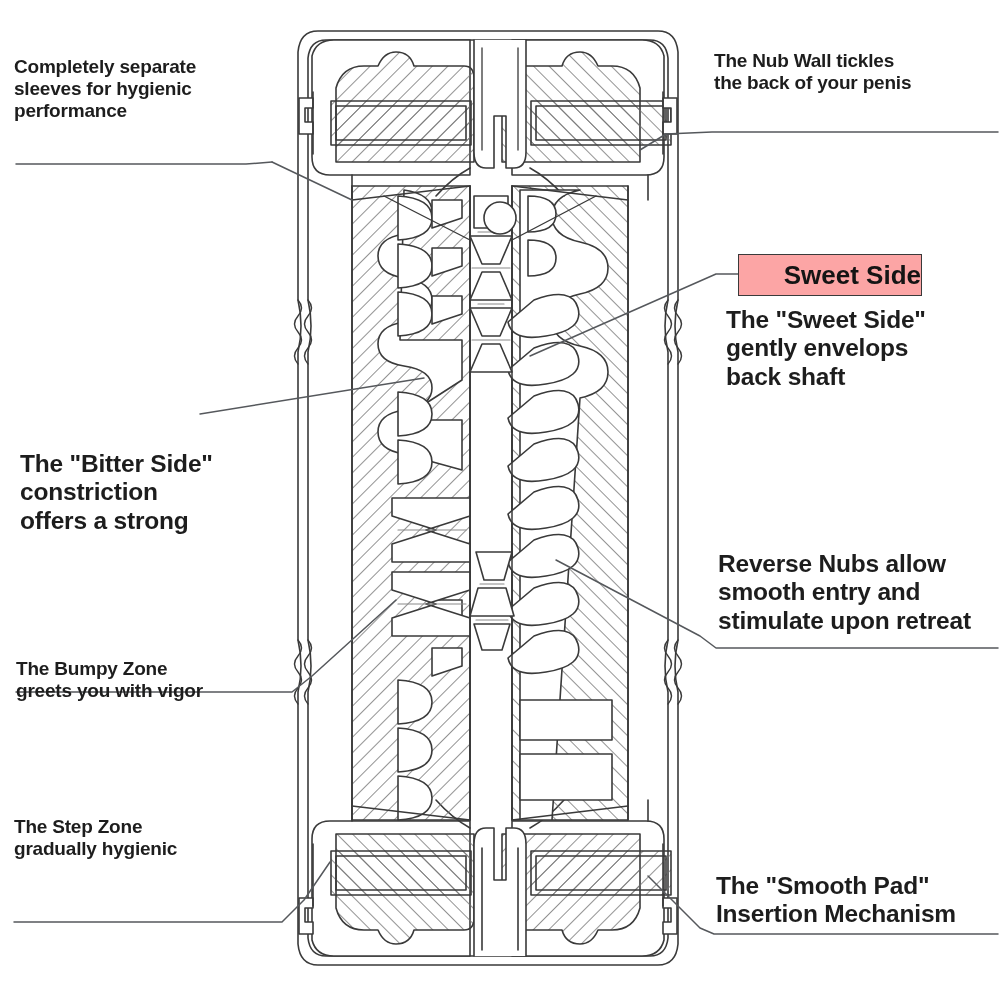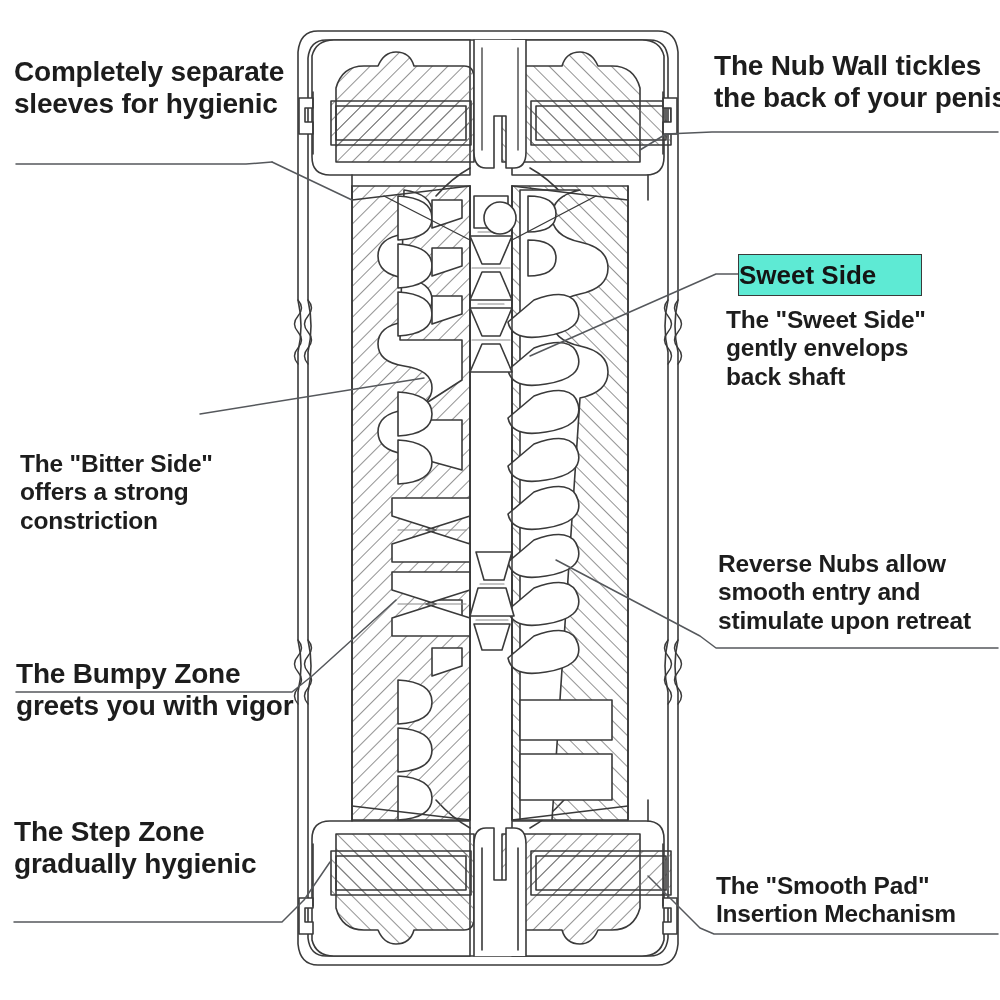--- a/index.html
+++ b/index.html
@@ -4,26 +4,26 @@
 <style>
   html,body{margin:0;padding:0;background:#fff;}
   body{width:1000px;height:1000px;overflow:hidden;
        font-family:"Liberation Sans",sans-serif;color:#1a1a1a;}
   #stage{position:relative;width:1000px;height:1000px;background:#ffffff;}
   #artboard{position:absolute;inset:0;width:1000px;height:1000px;}
 
   .callout{position:absolute;font-weight:bold;line-height:1.16;
            letter-spacing:-0.2px;color:#1d1d1d;}
   .callout .ln{display:block;white-space:pre;}
-  .f-lg{font-size:28px;}
+  .f-lg{font-size:19px;}
   .f-md{font-size:24.5px;}
 
-  .boxlabel{position:absolute;border:1.6px solid #3a3a3a;background:#5eead4;
+  .boxlabel{position:absolute;border:1.6px solid #3a3a3a;background:#fca5a5;
             font-weight:bold;font-size:26px;color:#141414;
-            display:flex;align-items:center;justify-content:flex-start;
+            display:flex;align-items:center;justify-content:flex-end;
             box-sizing:border-box;}
 
   .tl-comp{left:14px;  top:56px;  width:280px;}
   .tl-nub { left:714px; top:50px;  width:290px;}
   .tl-sweetbox{left:738px; top:254px; width:184px; height:42px;}
   .tl-sweet{left:726px; top:306px; width:270px;}
   .tl-bitterbox{left:18px; top:394px; width:182px; height:42px;}
   .tl-bitter{left:20px;  top:450px; width:260px;}
   .tl-bumpy{left:16px;  top:632px; width:280px;margin-top:26px;}
   .tl-rev  {left:718px; top:550px; width:290px;}
@@ -257,40 +257,41 @@
         <path d="M14 922 L282 922 L304 900 L330 862"></path>
 
         <path d="M998 934 L714 934 L700 928 L648 876"></path>
       </g>
     </g>
   </svg>
 
   <div class="callout f-lg tl-comp">
     <span class="ln">Completely separate</span>
     <span class="ln">sleeves for hygienic</span>
+    <span class="ln">performance</span>
   </div>
 
   <div class="callout f-lg tl-nub">
     <span class="ln">The Nub Wall tickles</span>
     <span class="ln">the back of your penis</span>
   </div>
 
   <div class="boxlabel tl-sweetbox">
     <span>Sweet Side</span>
   </div>
   <div class="callout f-md tl-sweet">
     <span class="ln">The "Sweet Side"</span>
     <span class="ln">gently envelops</span>
     <span class="ln">back shaft</span>
   </div>
 
   <div class="callout f-md tl-bitter">
     <span class="ln">The "Bitter Side"</span>
+    <span class="ln">constriction</span>
     <span class="ln">offers a strong</span>
-    <span class="ln">constriction</span>
   </div>
 
   <div class="callout f-md tl-rev">
     <span class="ln">Reverse Nubs allow</span>
     <span class="ln">smooth entry and</span>
     <span class="ln">stimulate upon retreat</span>
   </div>
 
   <div class="callout f-lg tl-bumpy">
     <span class="ln">The Bumpy Zone</span>

